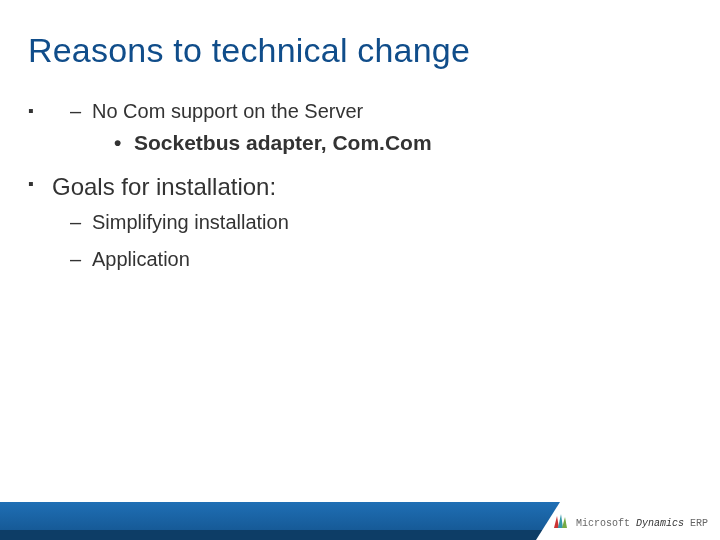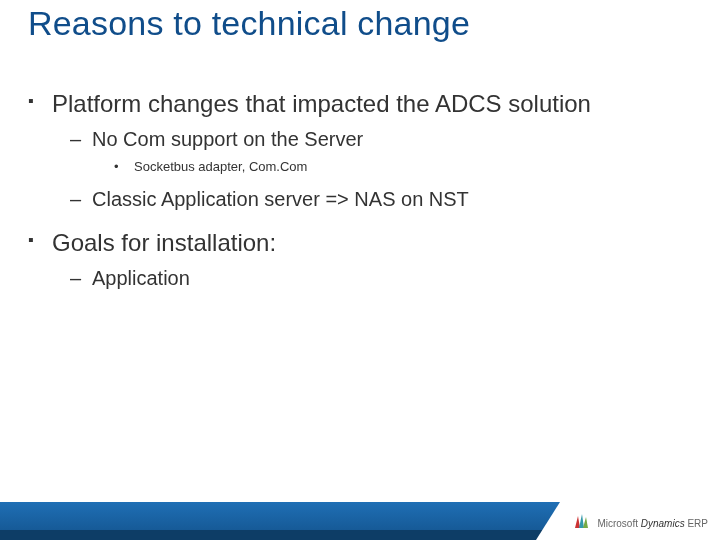--- a/index.html
+++ b/index.html
@@ -13,21 +13,21 @@
     position: relative;
   }
   .slide {
     width: 720px;
     height: 540px;
     position: relative;
     box-sizing: border-box;
   }
   .title {
     position: absolute;
-    top: 4px;
+    top: 31px;
     left: 28px;
     font-size: 34px;
     font-weight: 300;
     color: #104d8a;
     letter-spacing: 0.2px;
   }
   .content {
     position: absolute;
     top: 90px;
     left: 28px;
@@ -74,22 +74,22 @@
     left: 0;
     top: 0;
     color: #333;
   }
   ul.lvl3 {
     list-style: none;
     padding: 0;
     margin: 8px 0 0 22px;
   }
   ul.lvl3 > li {
-    font-size: 13px;
-    font-weight: 400;
+    font-size: 21px;
+    font-weight: 700;
     margin: 0 0 10px 0;
     padding-left: 20px;
     position: relative;
     color: #333;
   }
   ul.lvl3 > li::before {
     content: "•";
     position: absolute;
     left: 0;
     top: 0;
@@ -137,59 +137,58 @@
     align-items: center;
     gap: 6px;
   }
   .brand-logo {
     display: inline-block;
   }
   .brand-text {
     font-size: 10px;
     color: #555;
     font-weight: 400;
-    font-family: Liberation Sans, sans-serif;
+    font-family: Liberation Mono, monospace;
     text-align: right;
   }
   .brand-text .ms {
     color: #666;
   }
   .brand-text .dyn {
     font-style: italic;
     color: #333;
   }
 </style>
 </head>
 <body>
 
 <div class="slide">
 
   <div class="title">Reasons to technical change</div>
 
   <div class="content">
     <ul class="lvl1">
       <li>
-        <span>Platform changes that impacted the ADCS solution</span>
         <ul class="lvl2">
           <li>
             <span>No Com support on the Server</span>
             <ul class="lvl3">
               <li>
                 <span>Socketbus adapter, Com.Com</span>
               </li>
             </ul>
           </li>
-          <li>
-            <span>Classic Application server =&gt; NAS on NST</span>
-          </li>
         </ul>
       </li>
       <li>
         <span>Goals for installation:</span>
         <ul class="lvl2">
+          <li>
+            <span>Simplifying installation</span>
+          </li>
           <li>
             <span>Application</span>
           </li>
         </ul>
       </li>
     </ul>
   </div>
 
   <div class="bottom-bar">
     <div class="bar-main"></div>

